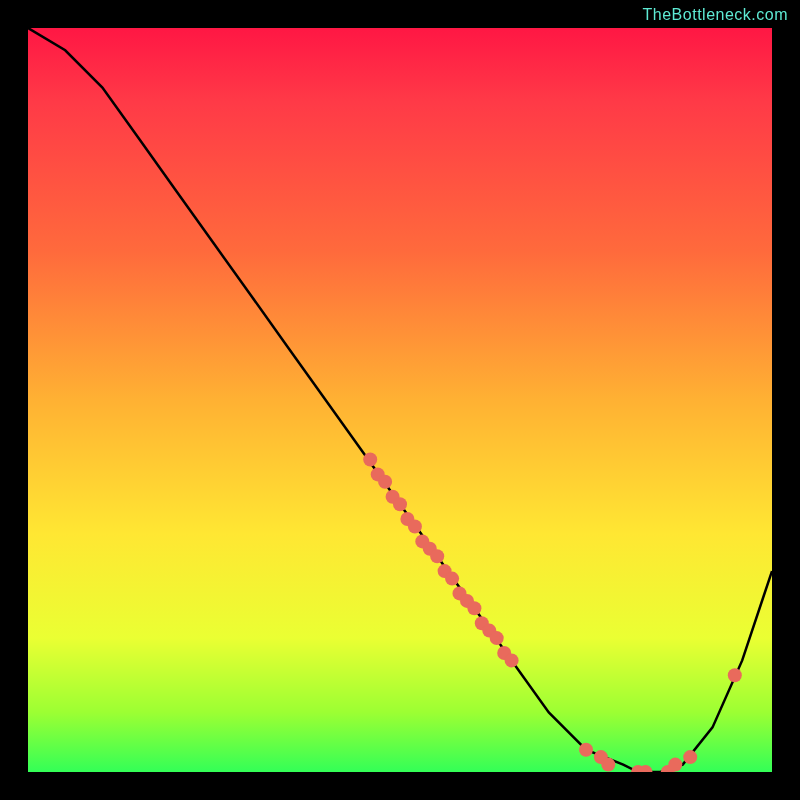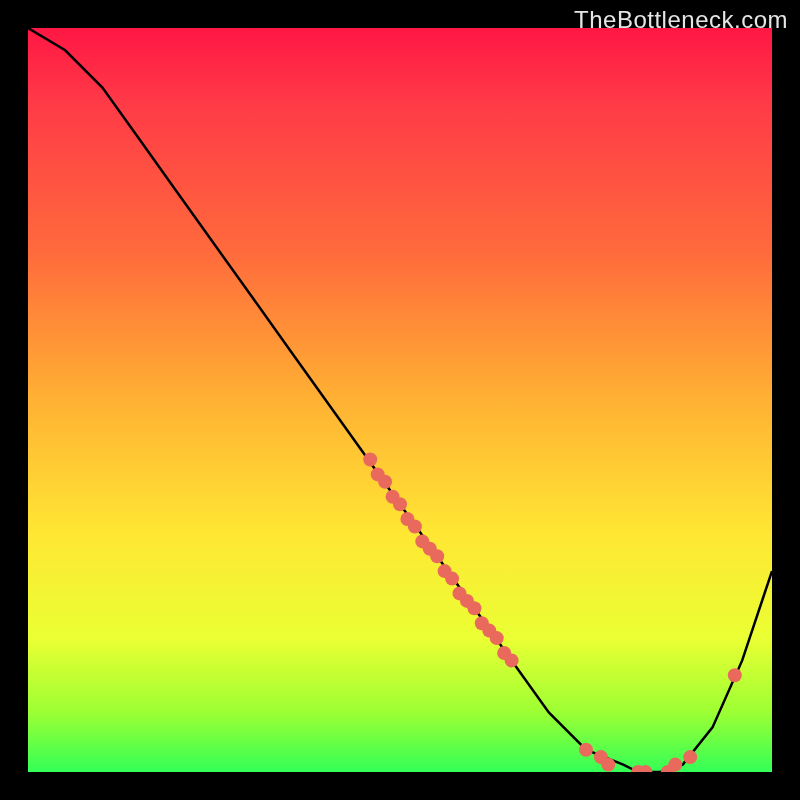--- a/index.html
+++ b/index.html
@@ -41,23 +41,23 @@
     top: 0;
     width: 744px;
     height: 744px;
     pointer-events: none;
   }
   .watermark {
     position: absolute;
     top: 6px;
     right: 12px;
     font-family: Arial, Helvetica, sans-serif;
-    font-size: 24px;
+    font-size: 16px;
     font-weight: 500;
-    color: #e5e5e5;
+    color: #5eead4;
     letter-spacing: 0.5px;
   }
   circle.dot {
     fill: #e96a5c;
   }
   path.line {
     stroke: #000;
     stroke-width: 2.5;
     fill: none;
   }

